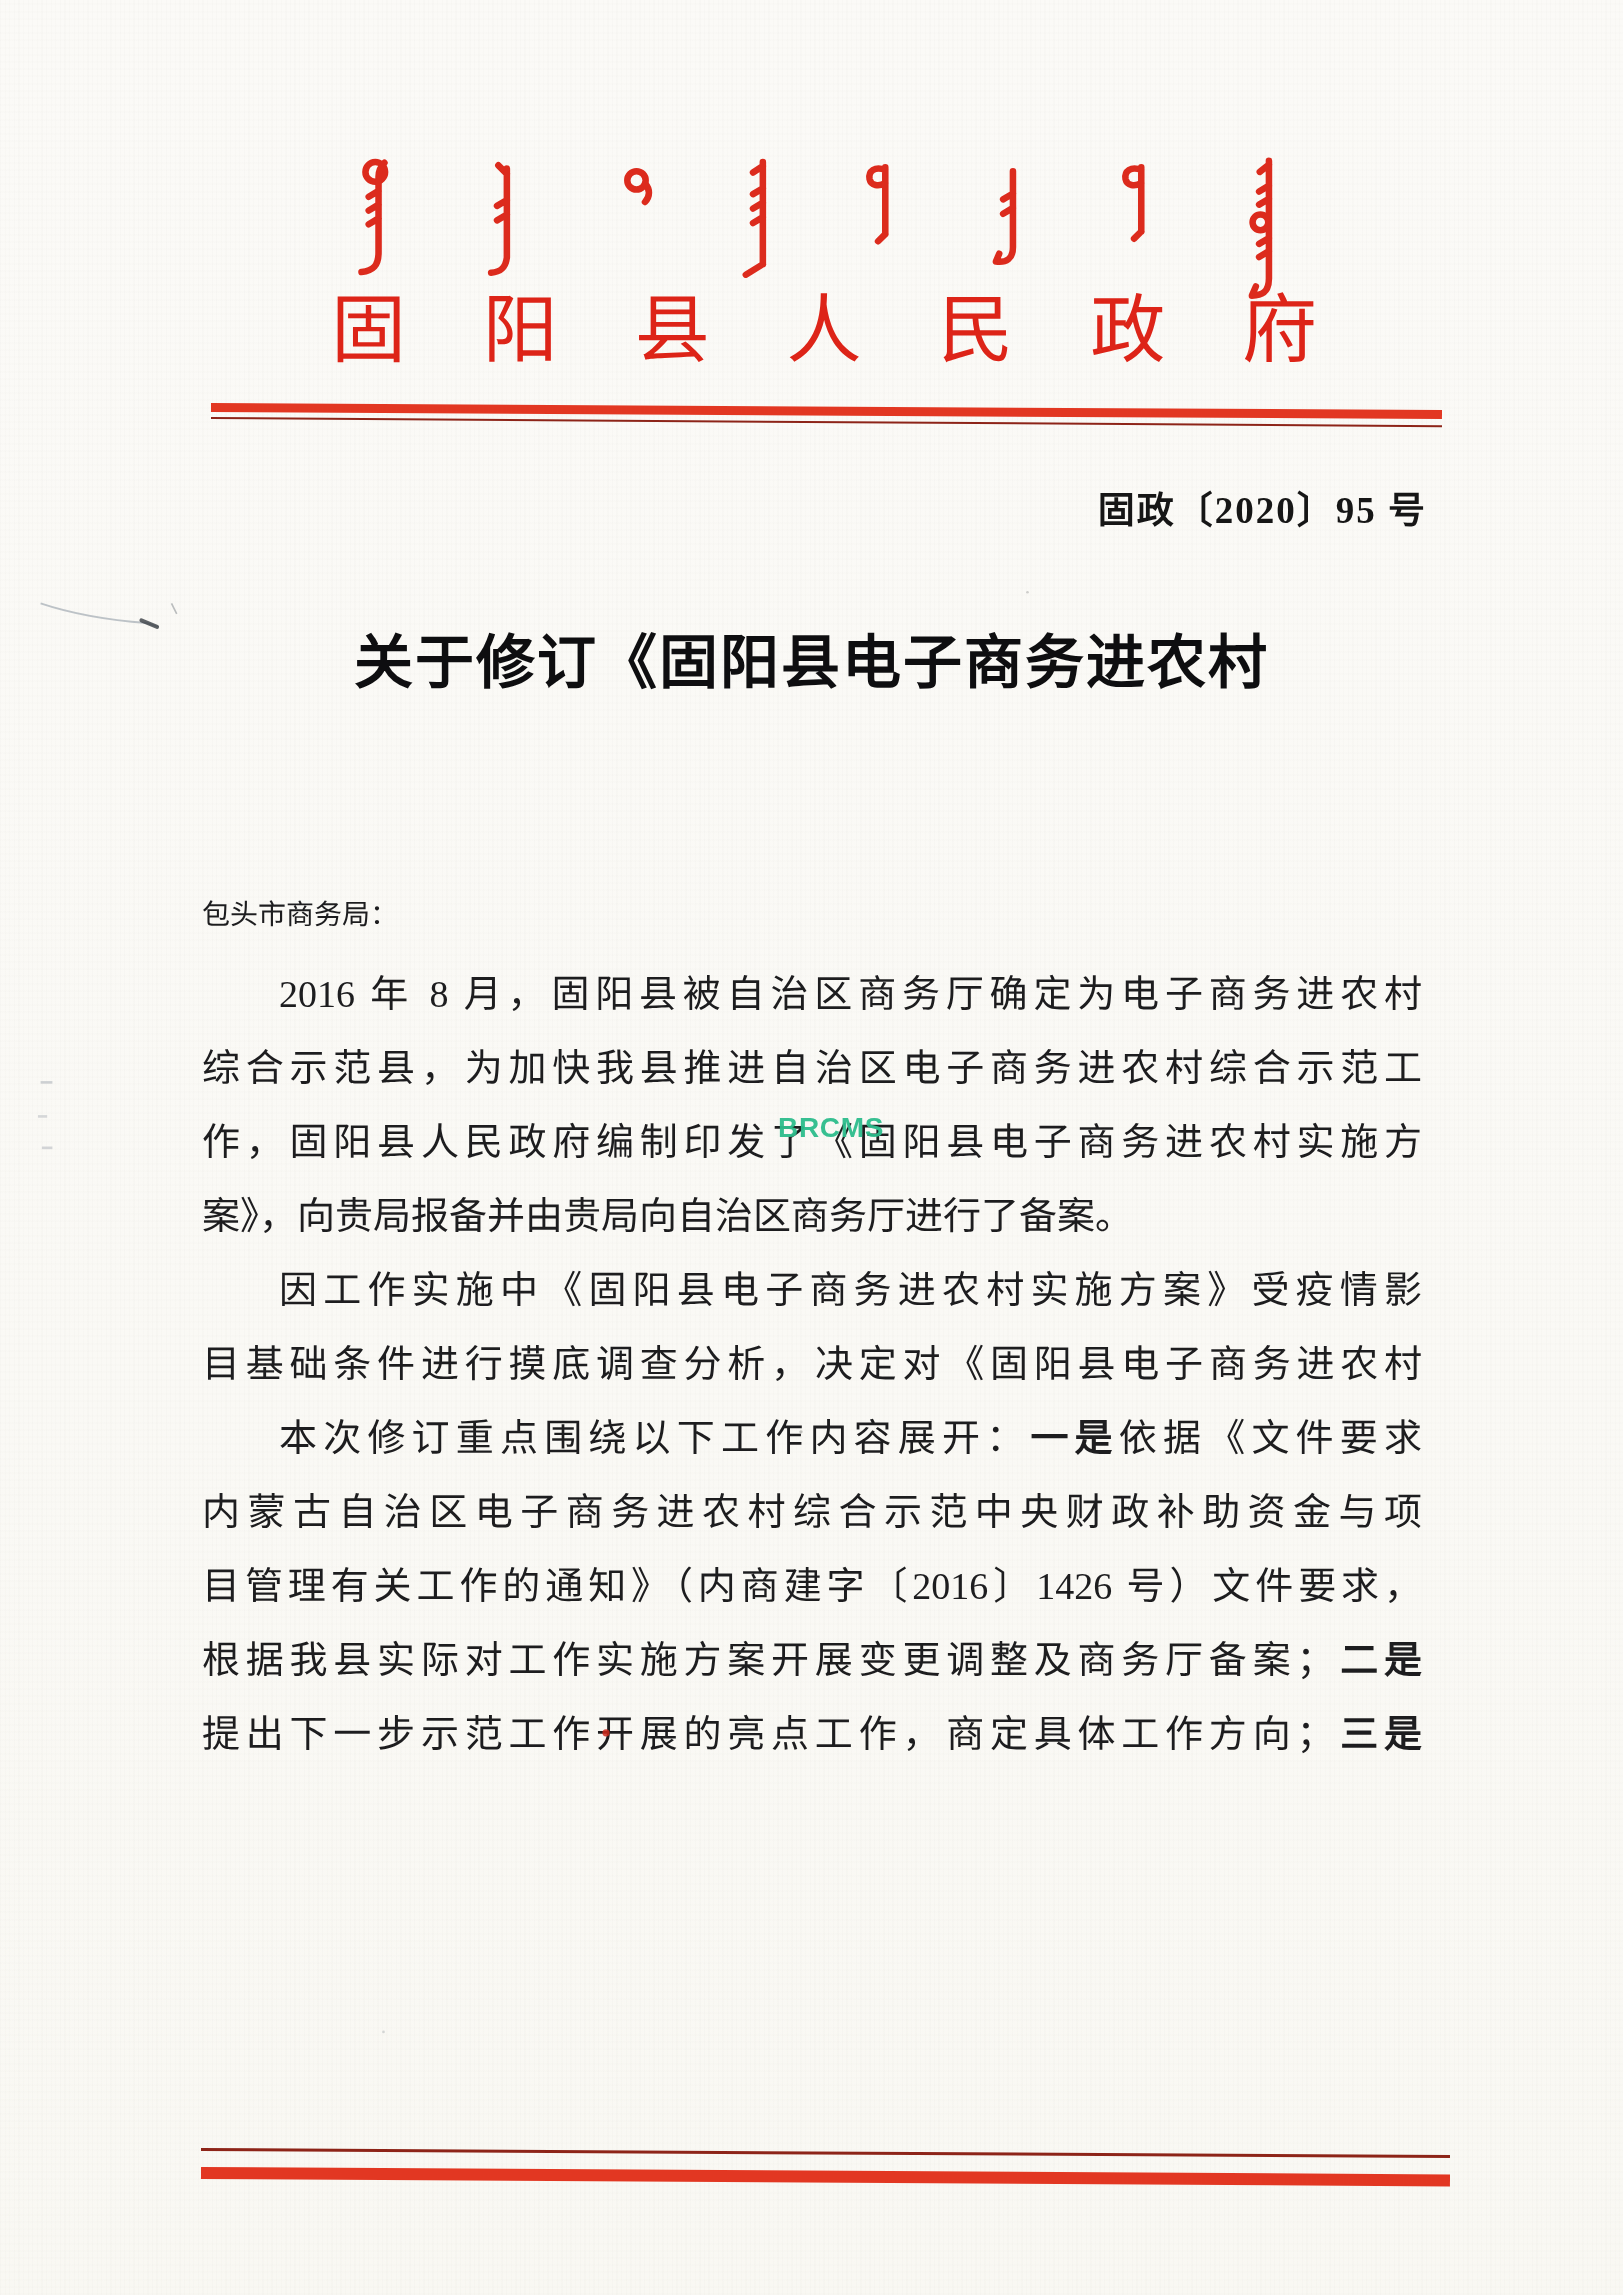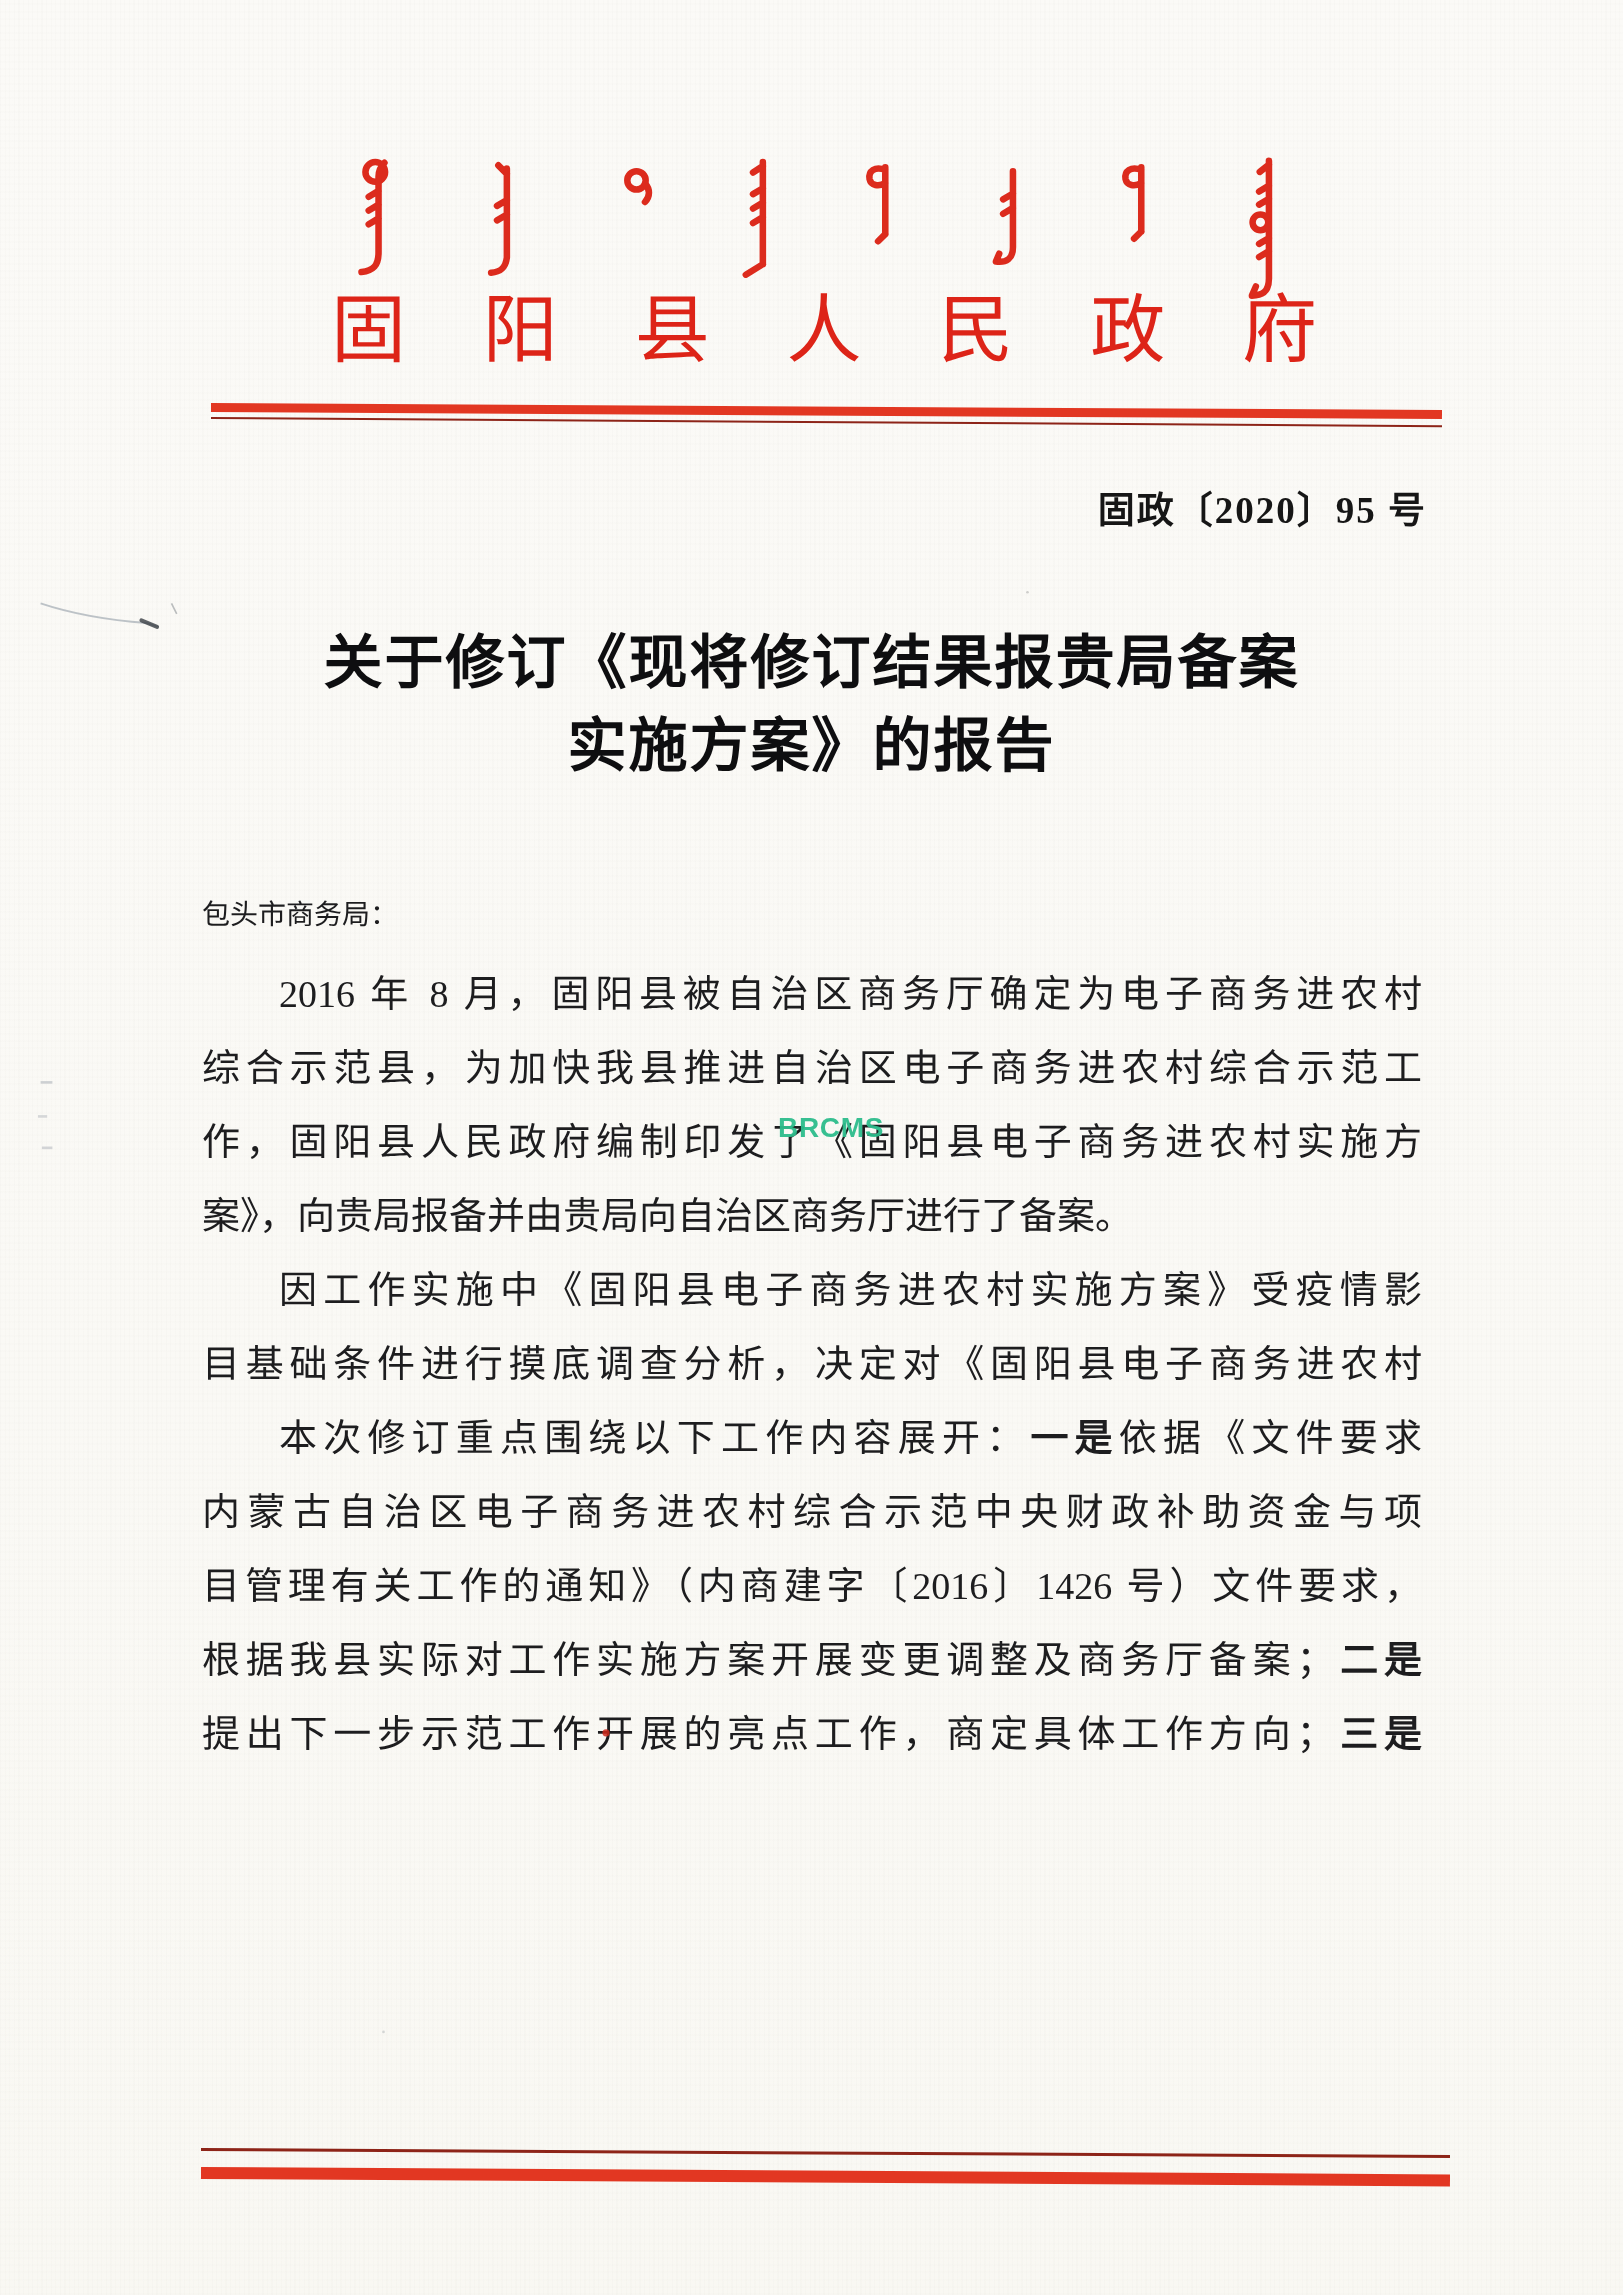--- a/index.html
+++ b/index.html
@@ -89,22 +89,21 @@
     <span>政</span>
     <span>府</span>
   </div>
 
   <div class="rule rule-top-thick"></div>
   <div class="rule rule-top-thin"></div>
 
   <div class="docnum">固政〔2020〕95 号</div>
 
   <div class="title">
-    <div>关于修订《现将修订结果报贵局备案</div>
-    <div>实施方案》的报告</div>
+    <div>关于修订《固阳县电子商务进农村</div>
   </div>
 
   <div class="salutation">包头市商务局：</div>
 
   <div class="bodytext">
     <div class="ln fill ind">2016 年 8 月，固阳县被自治区商务厅确定为电子商务进农村</div>
     <div class="ln fill">综合示范县，为加快我县推进自治区电子商务进农村综合示范工</div>
     <div class="ln fill">作，固阳县人民政府编制印发了《固阳县电子商务进农村实施方</div>
     <div class="ln">案》，向贵局报备并由贵局向自治区商务厅进行了备案。</div>
     <div class="ln fill ind">因工作实施中《固阳县电子商务进农村实施方案》受疫情影</div>

